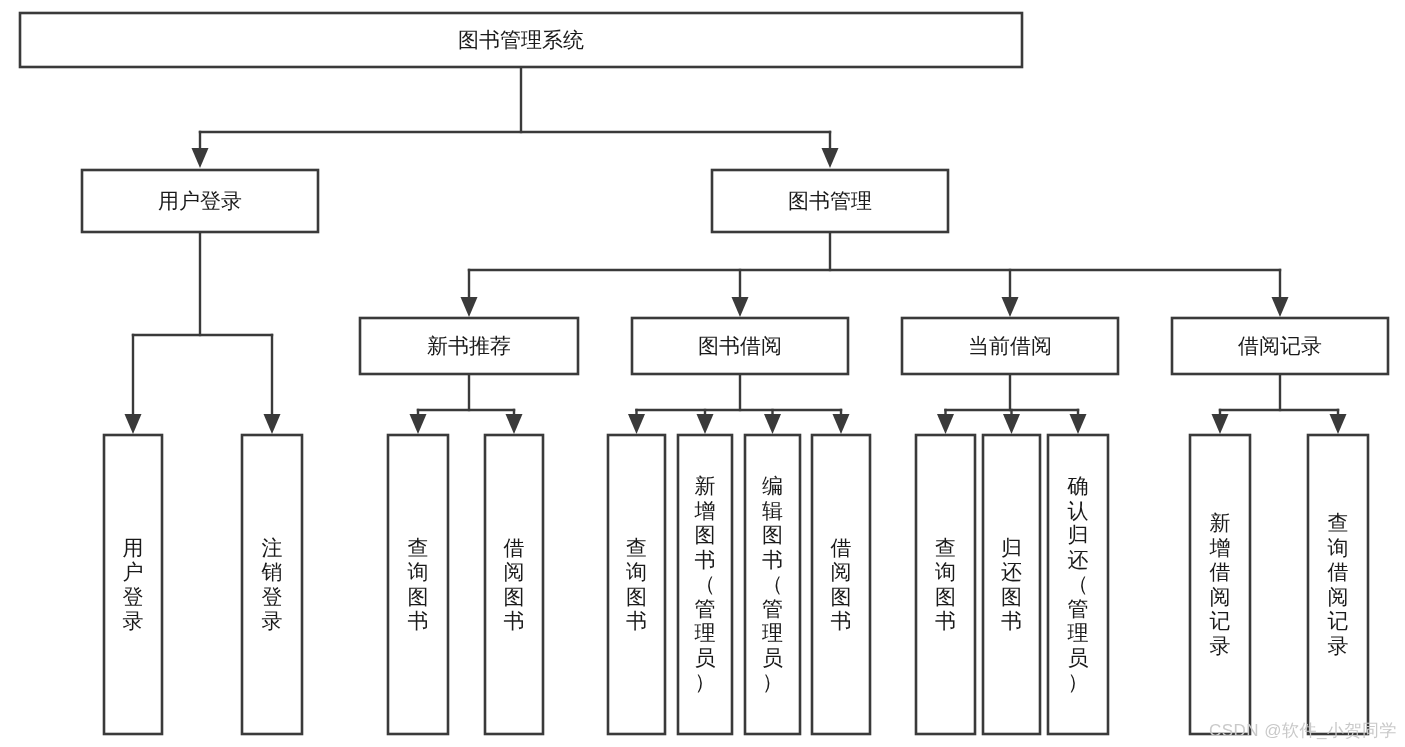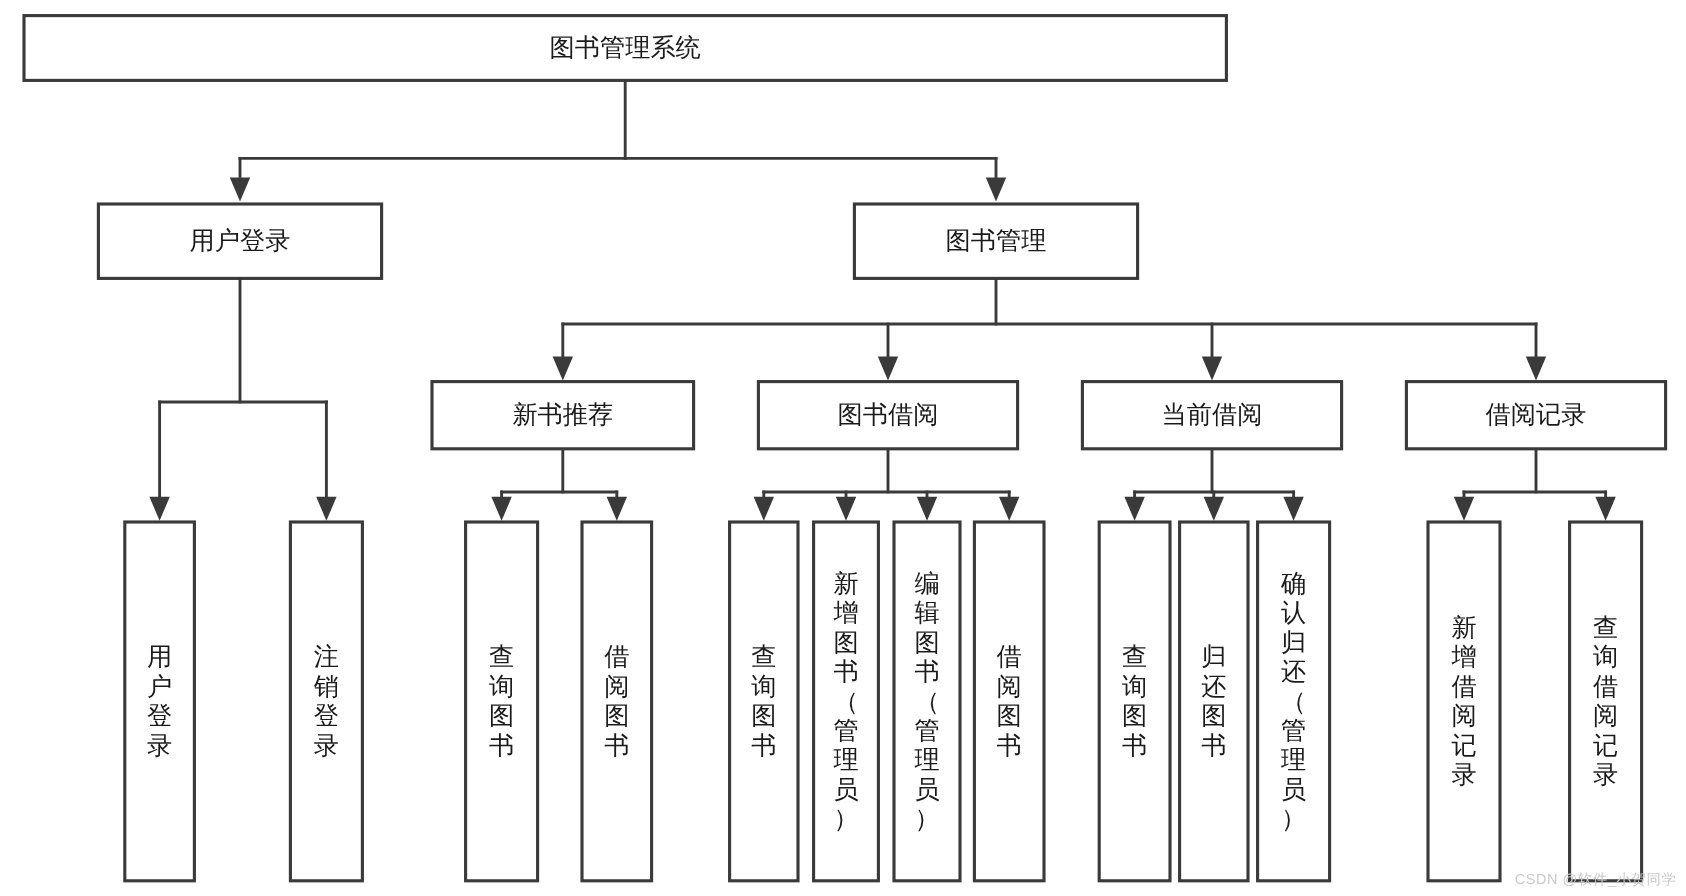--- a/index.html
+++ b/index.html
@@ -47,21 +47,21 @@
   }
   .arrow-head {
     fill: #3a3a3a;
     stroke: none;
   }
   .watermark {
     position: absolute;
     right: 8px;
     bottom: 5px;
     font-family: "Liberation Sans", "DejaVu Sans", sans-serif;
-    font-size: 12px;
+    font-size: 17px;
     color: #c9c9c9;
     letter-spacing: 0.5px;
     white-space: nowrap;
     user-select: none;
   }
 </style>
 </head>
 <body>
 
 <svg id="canvas" viewBox="0 0 1405 747">

